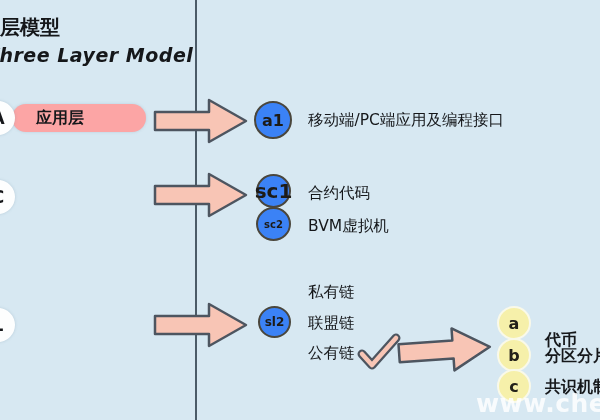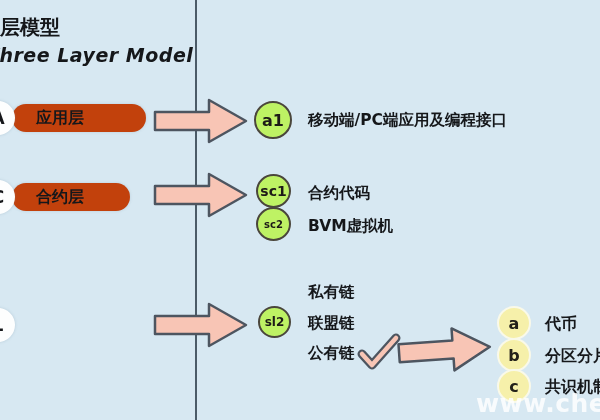--- a/index.html
+++ b/index.html
@@ -14,67 +14,67 @@
   .title-zh-left { position:absolute; left:-20px; top:14px; font-size:20px; font-weight:bold; white-space:nowrap; }
   .title-en-left { position:absolute; left:-14px; top:44px; font-size:19px; font-weight:bold; font-style:italic; white-space:nowrap; letter-spacing:0.5px; }
   .title-right   { position:absolute; left:252px; top:14px; font-size:20px; font-weight:bold; white-space:nowrap; }
 
   .edge-circle {
     position:absolute; left:-19px; width:34px; height:34px; border-radius:50%;
     background:#fdfefe; display:flex; align-items:center; justify-content:center;
     font-weight:bold; font-size:17px; box-shadow:0 0 3px rgba(120,150,170,0.35);
   }
   .pill {
-    position:absolute; background:#c2410c; border-radius:14px;
+    position:absolute; background:#fca5a5; border-radius:14px;
     font-weight:bold; font-size:16px; display:flex; align-items:center;
     padding-left:24px; box-sizing:border-box; white-space:nowrap;
     box-shadow:0 0 3px rgba(120,150,170,0.3);
   }
   .pill-a { left:12px; top:104px; width:134px; height:28px; }
   .pill-c { left:12px; top:183px; width:118px; height:28px; }
   .pill-l { left:12px; top:310px; width:156px; height:29px; }
 
   .arrow { position:absolute; width:95px; height:46px; }
   .arrow-1 { left:153px; top:98px; }
   .arrow-2 { left:153px; top:172px; }
   .arrow-3 { left:153px; top:302px; }
   .arrow-4 { left:397px; top:327px; transform:rotate(-4deg); }
 
   .badge {
     position:absolute; border-radius:50%;
-    background:#bef264; border:2.5px solid #4a463c;
+    background:#3b82f6; border:2.5px solid #4a463c;
     display:flex; align-items:center; justify-content:center;
     font-weight:bold; color:#1d1b17; box-sizing:border-box;
   }
   .badge-a1  { left:254px; top:101px; width:38px; height:38px; font-size:16px; }
-  .badge-sc1 { left:256px; top:174px; width:35px; height:34px; font-size:14px; }
+  .badge-sc1 { left:256px; top:174px; width:35px; height:34px; font-size:20px; }
   .badge-sc2 { left:256px; top:207px; width:35px; height:34px; font-size:10px; }
   .badge-sl1 { left:258px; top:275px; width:33px; height:32px; font-size:14px; }
   .badge-sl2 { left:258px; top:306px; width:33px; height:32px; font-size:12px; }
   .badge-sl3 { left:258px; top:336px; width:33px; height:32px; font-size:14px; }
 
-  .item-label { position:absolute; font-weight:bold; font-size:15.5px; white-space:nowrap; }
+  .item-label { position:absolute; font-weight:normal; font-size:15.5px; white-space:nowrap; }
   .lbl-a1  { left:308px; top:110px; }
   .lbl-sc1 { left:308px; top:183px; }
   .lbl-sc2 { left:308px; top:216px; }
   .lbl-sl1 { left:308px; top:282px; }
   .lbl-sl2 { left:308px; top:313px; }
   .lbl-sl3 { left:308px; top:343px; }
 
   .check { position:absolute; left:357px; top:333px; width:44px; height:38px; }
 
   .ycircle {
     position:absolute; left:497px; width:34px; height:34px; border-radius:50%;
     background:#f6f0aa; border:2px solid #f9f9ea;
     display:flex; align-items:center; justify-content:center;
     font-weight:bold; font-size:16px; color:#23211a; box-sizing:border-box;
   }
   .yc-a { top:306px; } .yc-b { top:338px; } .yc-c { top:369px; }
   .ylbl { position:absolute; left:545px; font-weight:bold; font-size:16px; white-space:nowrap; }
-  .ylbl-a { top:314px; } .ylbl-b { top:346px; } .ylbl-c { top:377px; }
+  .ylbl-a { top:330px; } .ylbl-b { top:346px; } .ylbl-c { top:377px; }
 
   .watermark {
     position:absolute; left:476px; top:389px; font-size:25px; font-weight:bold;
     color:rgba(255,255,255,0.82); white-space:nowrap; letter-spacing:0.5px; z-index:5;
   }
 </style>
 </head>
 <body>
 
 <div class="canvas">
@@ -85,23 +85,20 @@
   <div class="title-en-left">Three Layer Model</div>
 
 
   <div class="pill pill-a">
     <span>应用层</span>
   </div>
   <div class="edge-circle" style="top:101px;">
     <span>A</span>
   </div>
 
-  <div class="pill pill-c">
-    <span>合约层</span>
-  </div>
   <div class="edge-circle" style="top:180px;">
     <span>C</span>
   </div>
 
   <div class="edge-circle" style="top:308px;">
     <span>L</span>
   </div>
 
   <svg class="arrow arrow-1" viewBox="0 0 95 46">
     <polygon points="2,14 56,14 56,2 93,23 56,44 56,32 2,32" fill="#f8c5b5" stroke="#4d5560" stroke-width="2.5" stroke-linejoin="round"></polygon>

